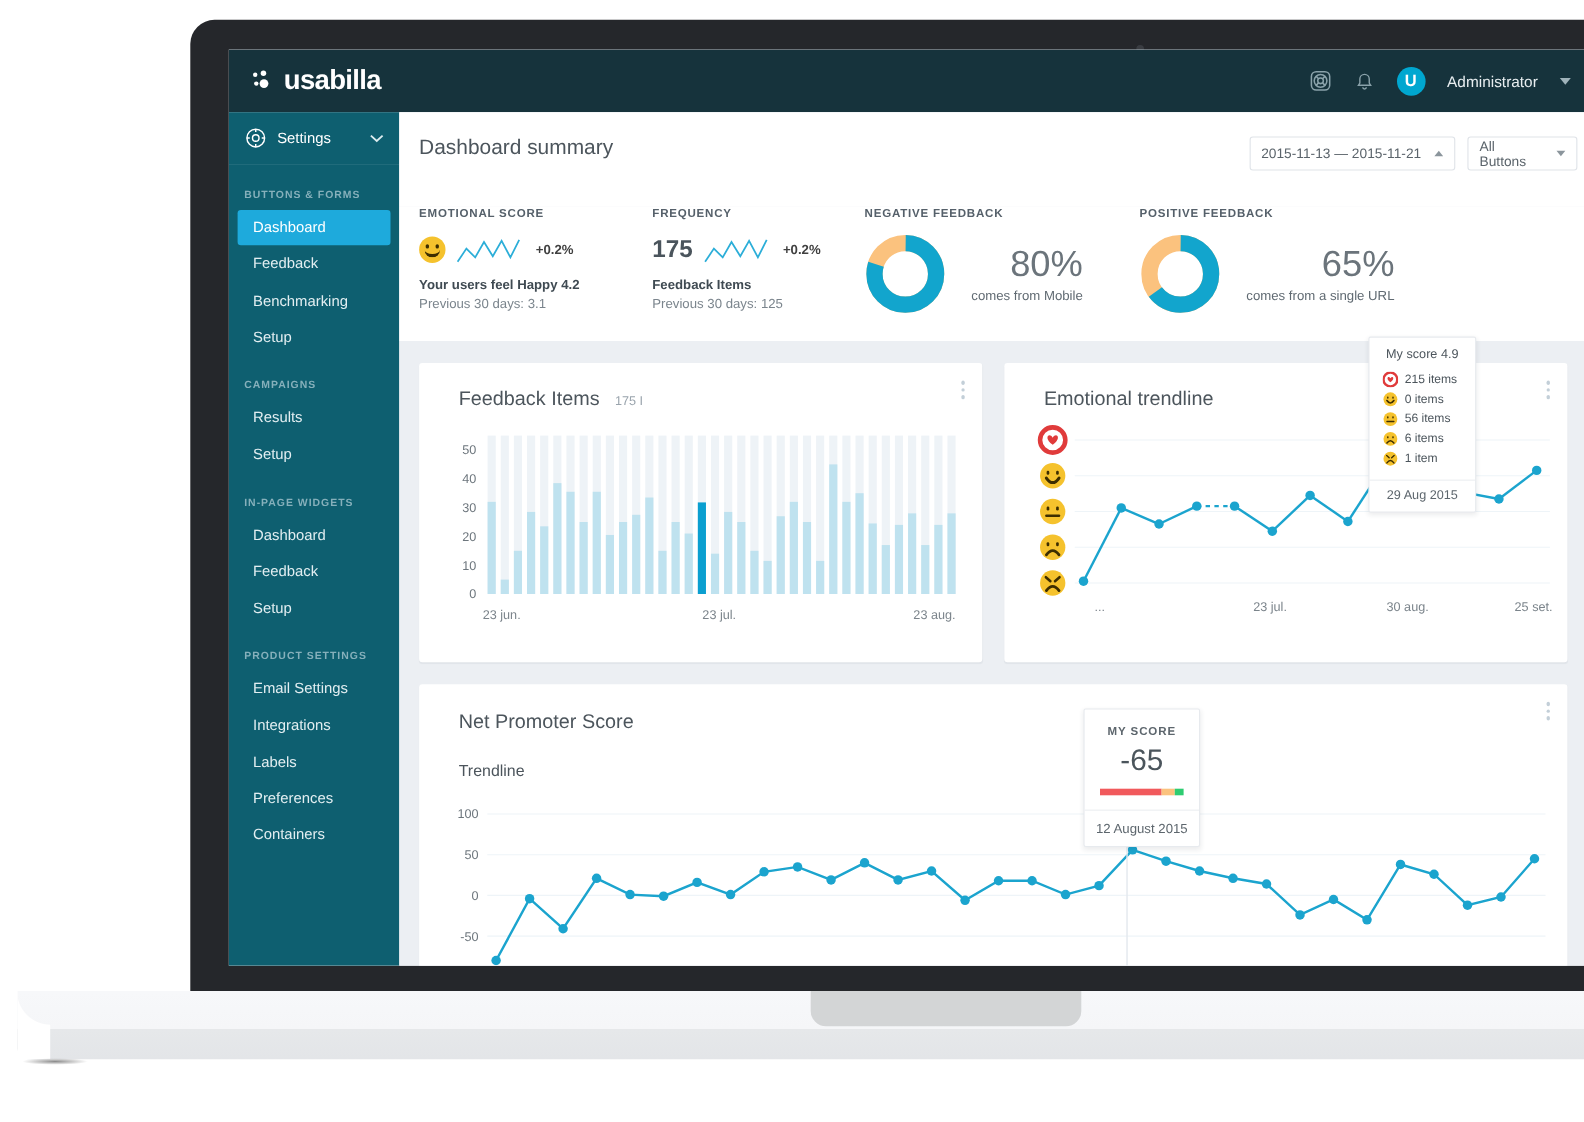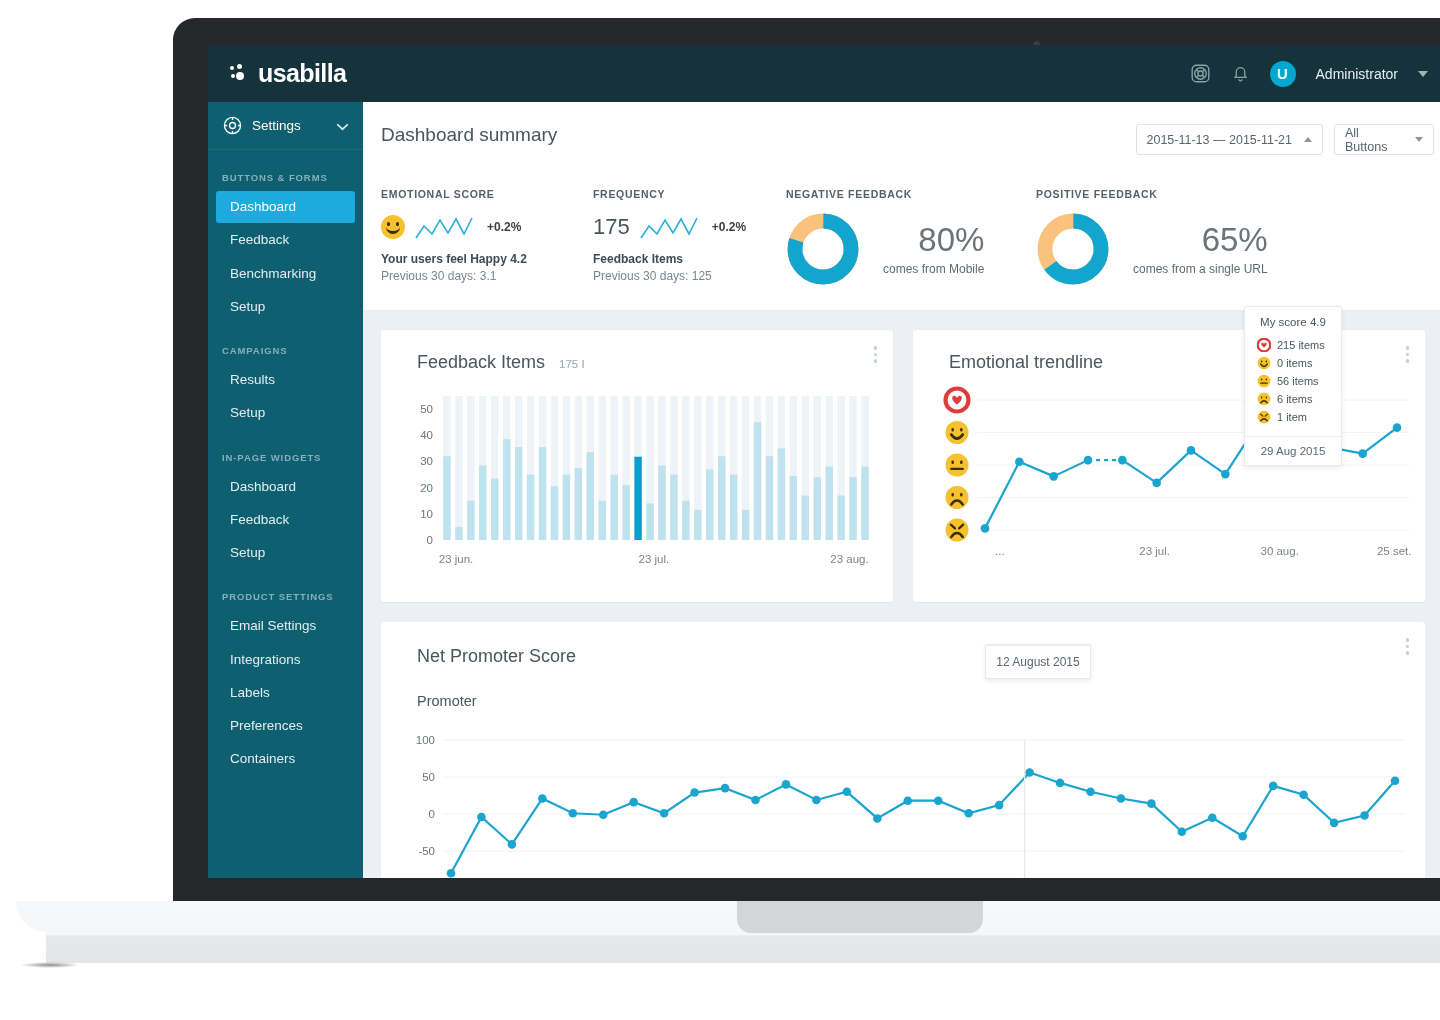--- a/index.html
+++ b/index.html
@@ -136,21 +136,21 @@
   
   #kpi-row {
     background:#fff; display:flex; padding: 0 18px 24px 18px; gap: 0;
   }
   .kpi { }
   .kpi-label {
     font-size:10.5px; letter-spacing:.7px; color:#55606a; font-weight:700;
     text-transform:uppercase; margin-bottom:12px;
   }
   .kpi-main { display:flex; align-items:center; gap:10px; height:30px; }
-  .kpi-value { font-size:22px; color:#4a545c; font-weight:400; }
+  .kpi-value { font-size:22px; color:#4a545c; font-weight:700; }
   .kpi-delta { font-size:12px; color:#404040; font-weight:600; }
   .kpi-sub { font-size:12px; color:#3f4a52; font-weight:700; margin-top:10px; }
   .kpi-prev { font-size:12px; color:#7b858d; margin-top:3px; }
   .emoji-round {
     width:24px;height:24px;border-radius:50%;background:#f5c22d;position:relative;
     display:inline-block;
   }
   .emoji-round .eye { position:absolute; width:3.2px;height:4.4px;background:#3d2e00;border-radius:1.6px; top:7px;}
   .emoji-round .eye.l{left:6px;} .emoji-round .eye.r{right:6px;}
   .emoji-round .mouth-smile{
@@ -584,21 +584,21 @@
 
         <div class="card" id="nps-card" style="width:1044px;">
           <div style="padding:24px 0 0 36px;">
             <span class="card-title">Net Promoter Score</span>
           </div>
           <div class="kebab">
               <span></span>
               <span></span>
               <span></span>
             </div>
-          <div style="padding:26px 0 0 36px;font-size:14.5px;color:#4c555c;">Promoter</div>
+          <div style="padding:26px 0 0 36px;font-size:14.5px;color:#4c555c;">Trendline</div>
           <svg id="nps-chart" width="1010" height="170" viewBox="0 0 1010 170" style="position:absolute;left:18px;top:108px">
               <line x1="44" y1="10" x2="1006" y2="10" stroke="#eef4f8" stroke-width="1"></line>
               <text x="36" y="14" text-anchor="end" fill="#6d767d" font-size="11.5">100</text>
               <line x1="44" y1="47" x2="1006" y2="47" stroke="#eef4f8" stroke-width="1"></line>
               <text x="36" y="51" text-anchor="end" fill="#6d767d" font-size="11.5">50</text>
               <line x1="44" y1="84" x2="1006" y2="84" stroke="#eef4f8" stroke-width="1"></line>
               <text x="36" y="88" text-anchor="end" fill="#6d767d" font-size="11.5">0</text>
               <line x1="44" y1="121" x2="1006" y2="121" stroke="#eef4f8" stroke-width="1"></line>
               <text x="36" y="125" text-anchor="end" fill="#6d767d" font-size="11.5">-50</text>
               <polyline points="52,143.20000000000002 82.45161290322581,86.96000000000001 112.90322580645162,114.33999999999999 143.35483870967744,68.46000000000001 173.80645161290323,83.26 204.25806451612902,84.74 234.70967741935485,72.16 265.16129032258067,83.26 295.61290322580646,62.54 326.06451612903226,58.1 356.51612903225805,69.94 386.9677419354839,54.4 417.4193548387097,69.94 447.8709677419355,61.8 478.32258064516134,88.44 508.77419354838713,70.68 539.2258064516129,70.68 569.6774193548388,83.26 600.1290322580645,75.12 630.5806451612904,42.56 661.0322580645161,52.919999999999995 691.483870967742,61.8 721.9354838709678,68.46000000000001 752.3870967741935,73.64 782.8387096774194,101.76 813.2903225806452,87.7 843.741935483871,106.2 874.1935483870968,55.88 904.6451612903227,64.75999999999999 935.0967741935484,92.88000000000001 965.5483870967743,85.48 996,50.7" fill="none" stroke="#1ba4ce" stroke-width="2.2"></polyline>
@@ -631,20 +631,29 @@
               <circle cx="843.741935483871" cy="106.2" r="4.3" fill="#1ba4ce"></circle>
               <circle cx="874.1935483870968" cy="55.88" r="4.3" fill="#1ba4ce"></circle>
               <circle cx="904.6451612903227" cy="64.75999999999999" r="4.3" fill="#1ba4ce"></circle>
               <circle cx="935.0967741935484" cy="92.88000000000001" r="4.3" fill="#1ba4ce"></circle>
               <circle cx="965.5483870967743" cy="85.48" r="4.3" fill="#1ba4ce"></circle>
               <circle cx="996" cy="50.7" r="4.3" fill="#1ba4ce"></circle>
               <line x1="625.5806451612904" y1="10" x2="625.5806451612904" y2="158" stroke="#e3e8ee" stroke-width="1.3"></line>
             </svg>
 
           <div class="tooltip-card" style="left:604px;top:22px;width:106px;">
+            <div style="padding:14px 10px 0 10px;text-align:center;">
+              <div style="font-size:10.5px;letter-spacing:.8px;color:#5d666d;font-weight:600;">MY SCORE</div>
+              <div style="font-size:27px;color:#4b555c;font-weight:300;margin-top:5px;">-65</div>
+              <div id="nps-tt-bar" style="display:flex;height:6px;margin:10px 4px 13px 4px;">
+                  <span style="background: rgb(241, 89, 92); width: 74%; height: 100%;"></span>
+                  <span style="background: rgb(251, 194, 126); width: 16%; height: 100%;"></span>
+                  <span style="background: rgb(46, 204, 113); width: 10%; height: 100%;"></span>
+                </div>
+            </div>
             <div class="tt-divider" style="padding:9px 10px;text-align:center;font-size:12px;color:#5d666d;">12 August 2015</div>
           </div>
         </div>
       </div>
 
     </div>
   </div>
 </div>
 
 </body></html>

